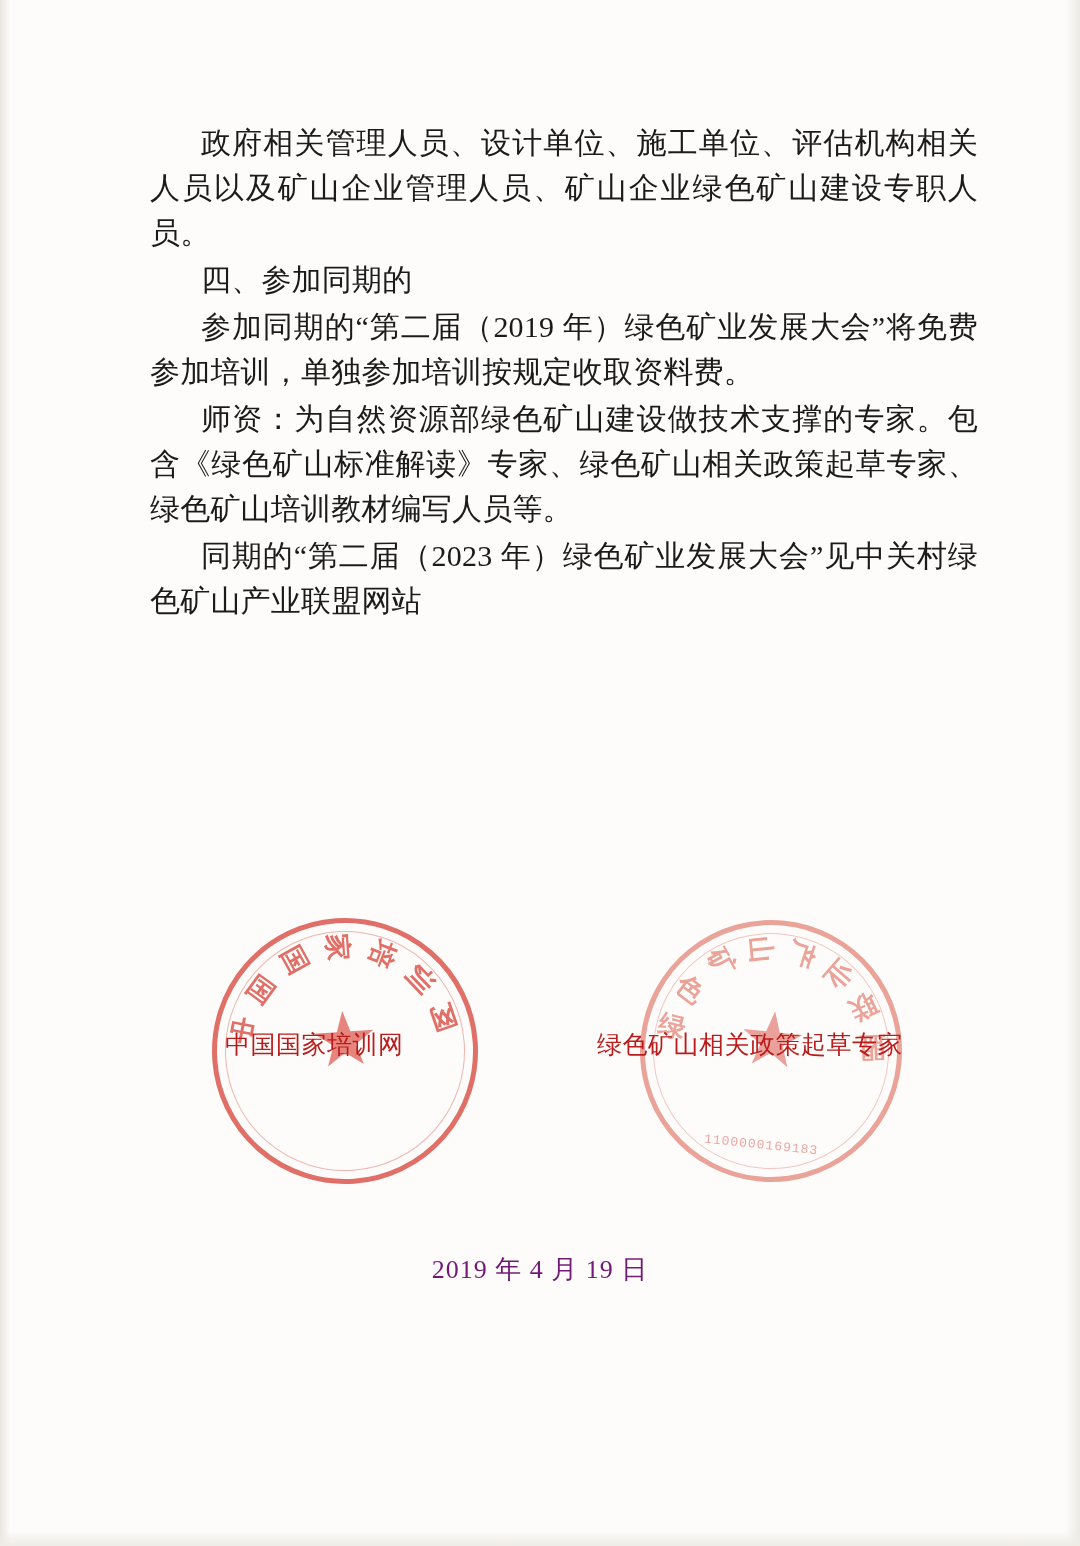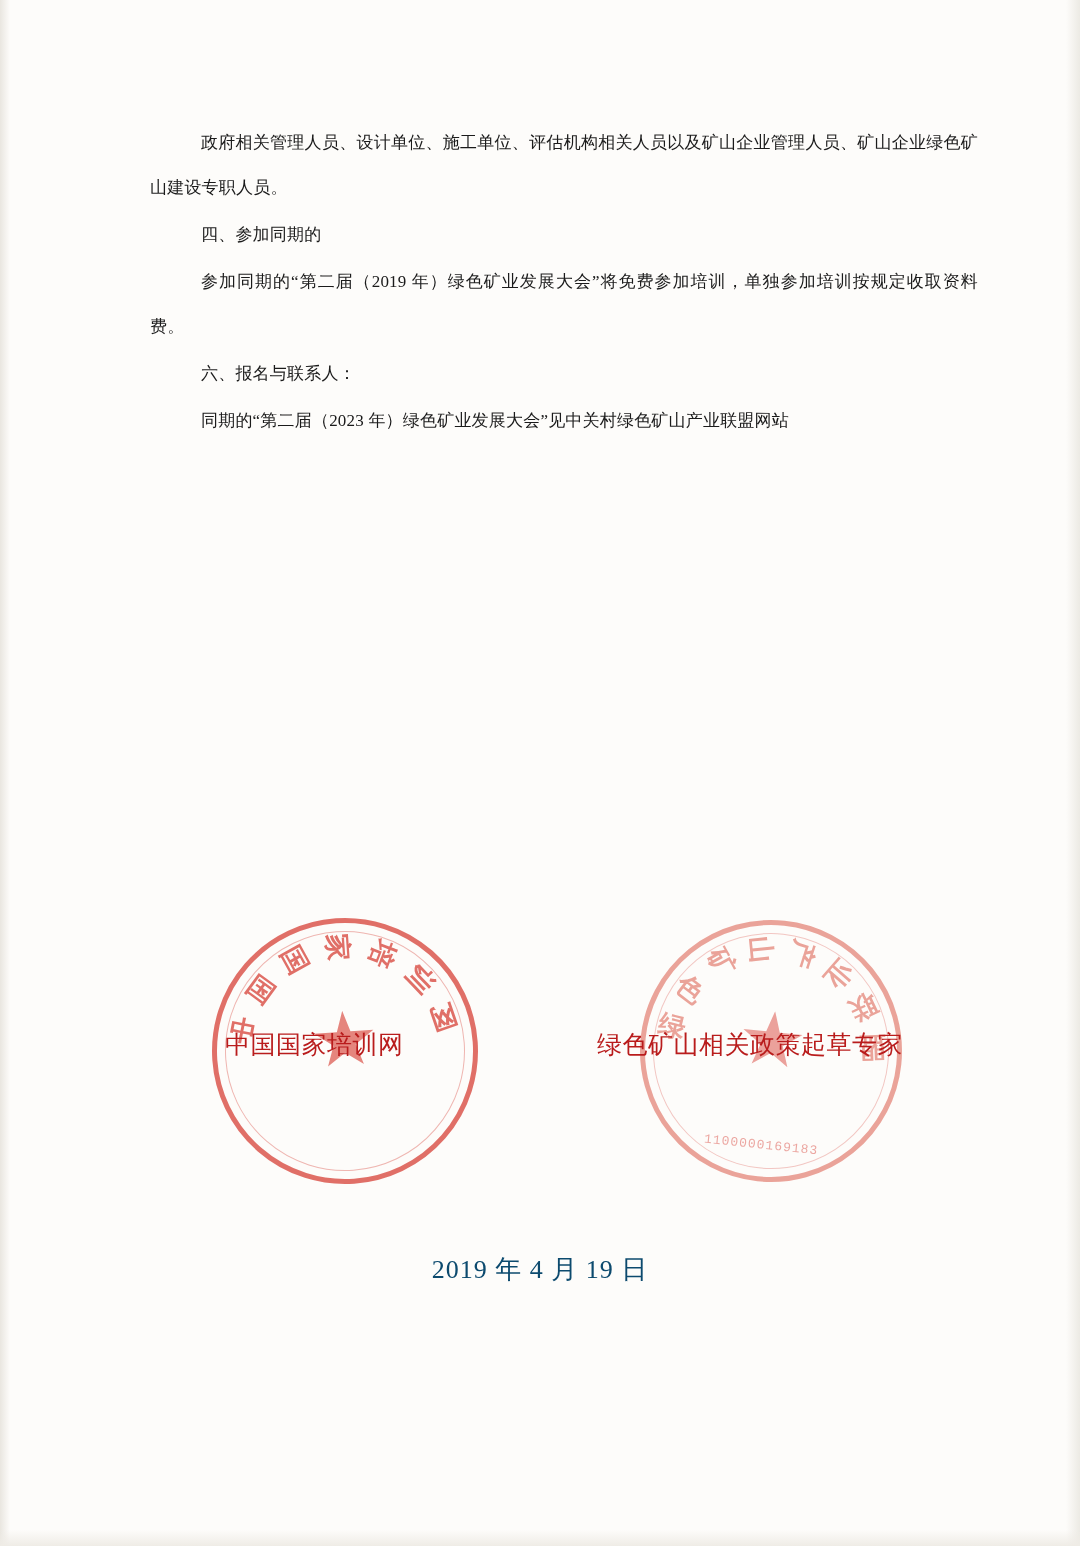--- a/index.html
+++ b/index.html
@@ -40,21 +40,21 @@
     pointer-events: none;
   }
   .body-text {
     position: absolute;
     left: 150px;
     top: 120px;
     width: 828px;
   }
   p.para {
     margin: 0 0 2px 0;
-    font-size: 17px;
+    font-size: 30px;
     line-height: 45px;
     color: #1b1b1b;
     text-align: justify;
     text-justify: inter-ideograph;
     letter-spacing: 0.2px;
     font-family: "Liberation Serif", "DejaVu Serif", serif;
   }
   p.indent {
     text-indent: 51px;
   }
@@ -151,39 +151,39 @@
     left: 597px;
     top: 1028px;
   }
   .date-line {
     position: absolute;
     left: 0;
     top: 1252px;
     width: 1080px;
     text-align: center;
     font-size: 26px;
-    color: #0c4a6e;
+    color: #701a75;
     font-family: "Liberation Serif", "DejaVu Serif", serif;
     letter-spacing: 1px;
   }
 </style>
 </head>
 <body>
 
 <div class="page">
 
   <div class="scan-edge-left"></div>
   <div class="scan-edge-right"></div>
   <div class="scan-edge-bottom"></div>
 
   <div class="body-text">
     <p class="para indent">政府相关管理人员、设计单位、施工单位、评估机构相关人员以及矿山企业管理人员、矿山企业绿色矿山建设专职人员。</p>
     <p class="para indent">四、参加同期的</p>
     <p class="para indent">参加同期的“第二届（2019 年）绿色矿业发展大会”将免费参加培训，单独参加培训按规定收取资料费。</p>
-    <p class="para indent">六、报名与联系人：</p>
+    <p class="para indent">师资：为自然资源部绿色矿山建设做技术支撑的专家。包含《绿色矿山标准解读》专家、绿色矿山相关政策起草专家、绿色矿山培训教材编写人员等。</p>
     <p class="para indent">同期的“第二届（2023 年）绿色矿业发展大会”见中关村绿色矿山产业联盟网站</p>
   </div>
 
   <div class="seal" id="seal-left">
     <div class="seal-inner-ring"></div>
     <div class="seal-arc-text" id="arc-left">
         <span style="color: rgb(215, 57, 47); transform: rotate(-75deg) translate(0px, -104px) rotate(90deg) translate(-50%, -50%);">中</span>
         <span style="color: rgb(215, 57, 47); transform: rotate(-50deg) translate(0px, -104px) rotate(90deg) translate(-50%, -50%);">国</span>
         <span style="color: rgb(215, 57, 47); transform: rotate(-25deg) translate(0px, -104px) rotate(90deg) translate(-50%, -50%);">国</span>
         <span style="color: rgb(215, 57, 47); transform: rotate(0deg) translate(0px, -104px) rotate(90deg) translate(-50%, -50%);">家</span>

